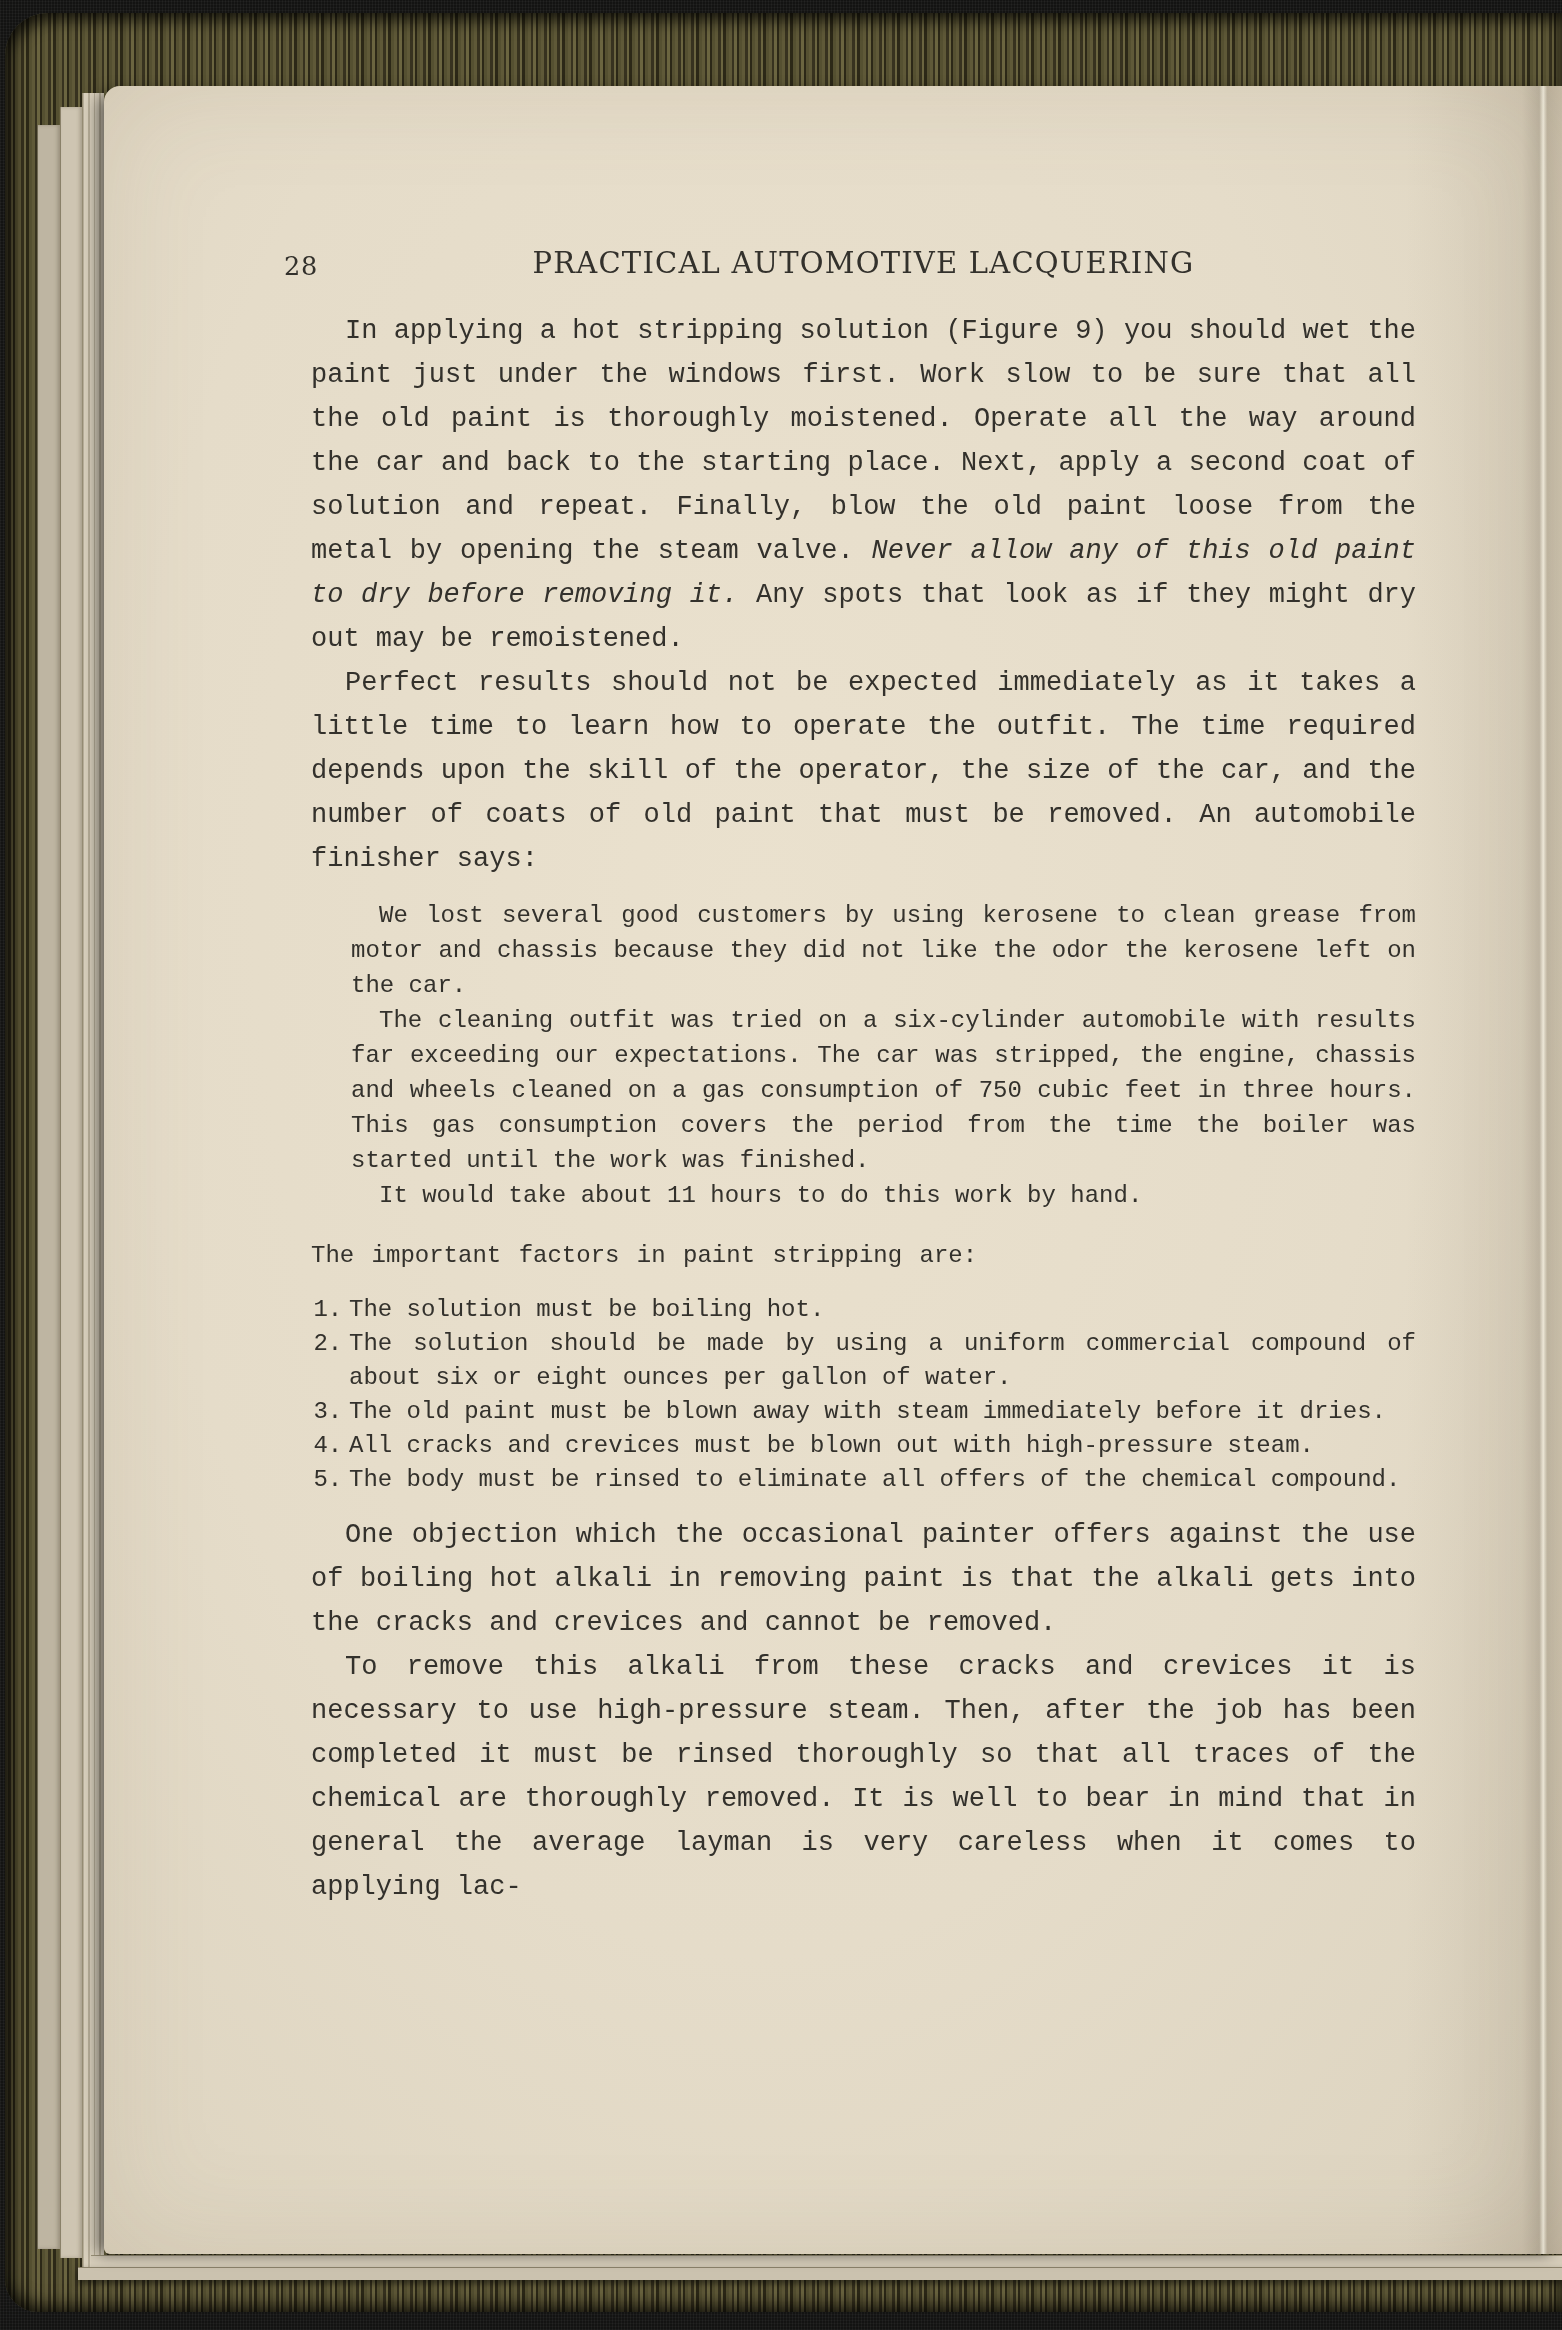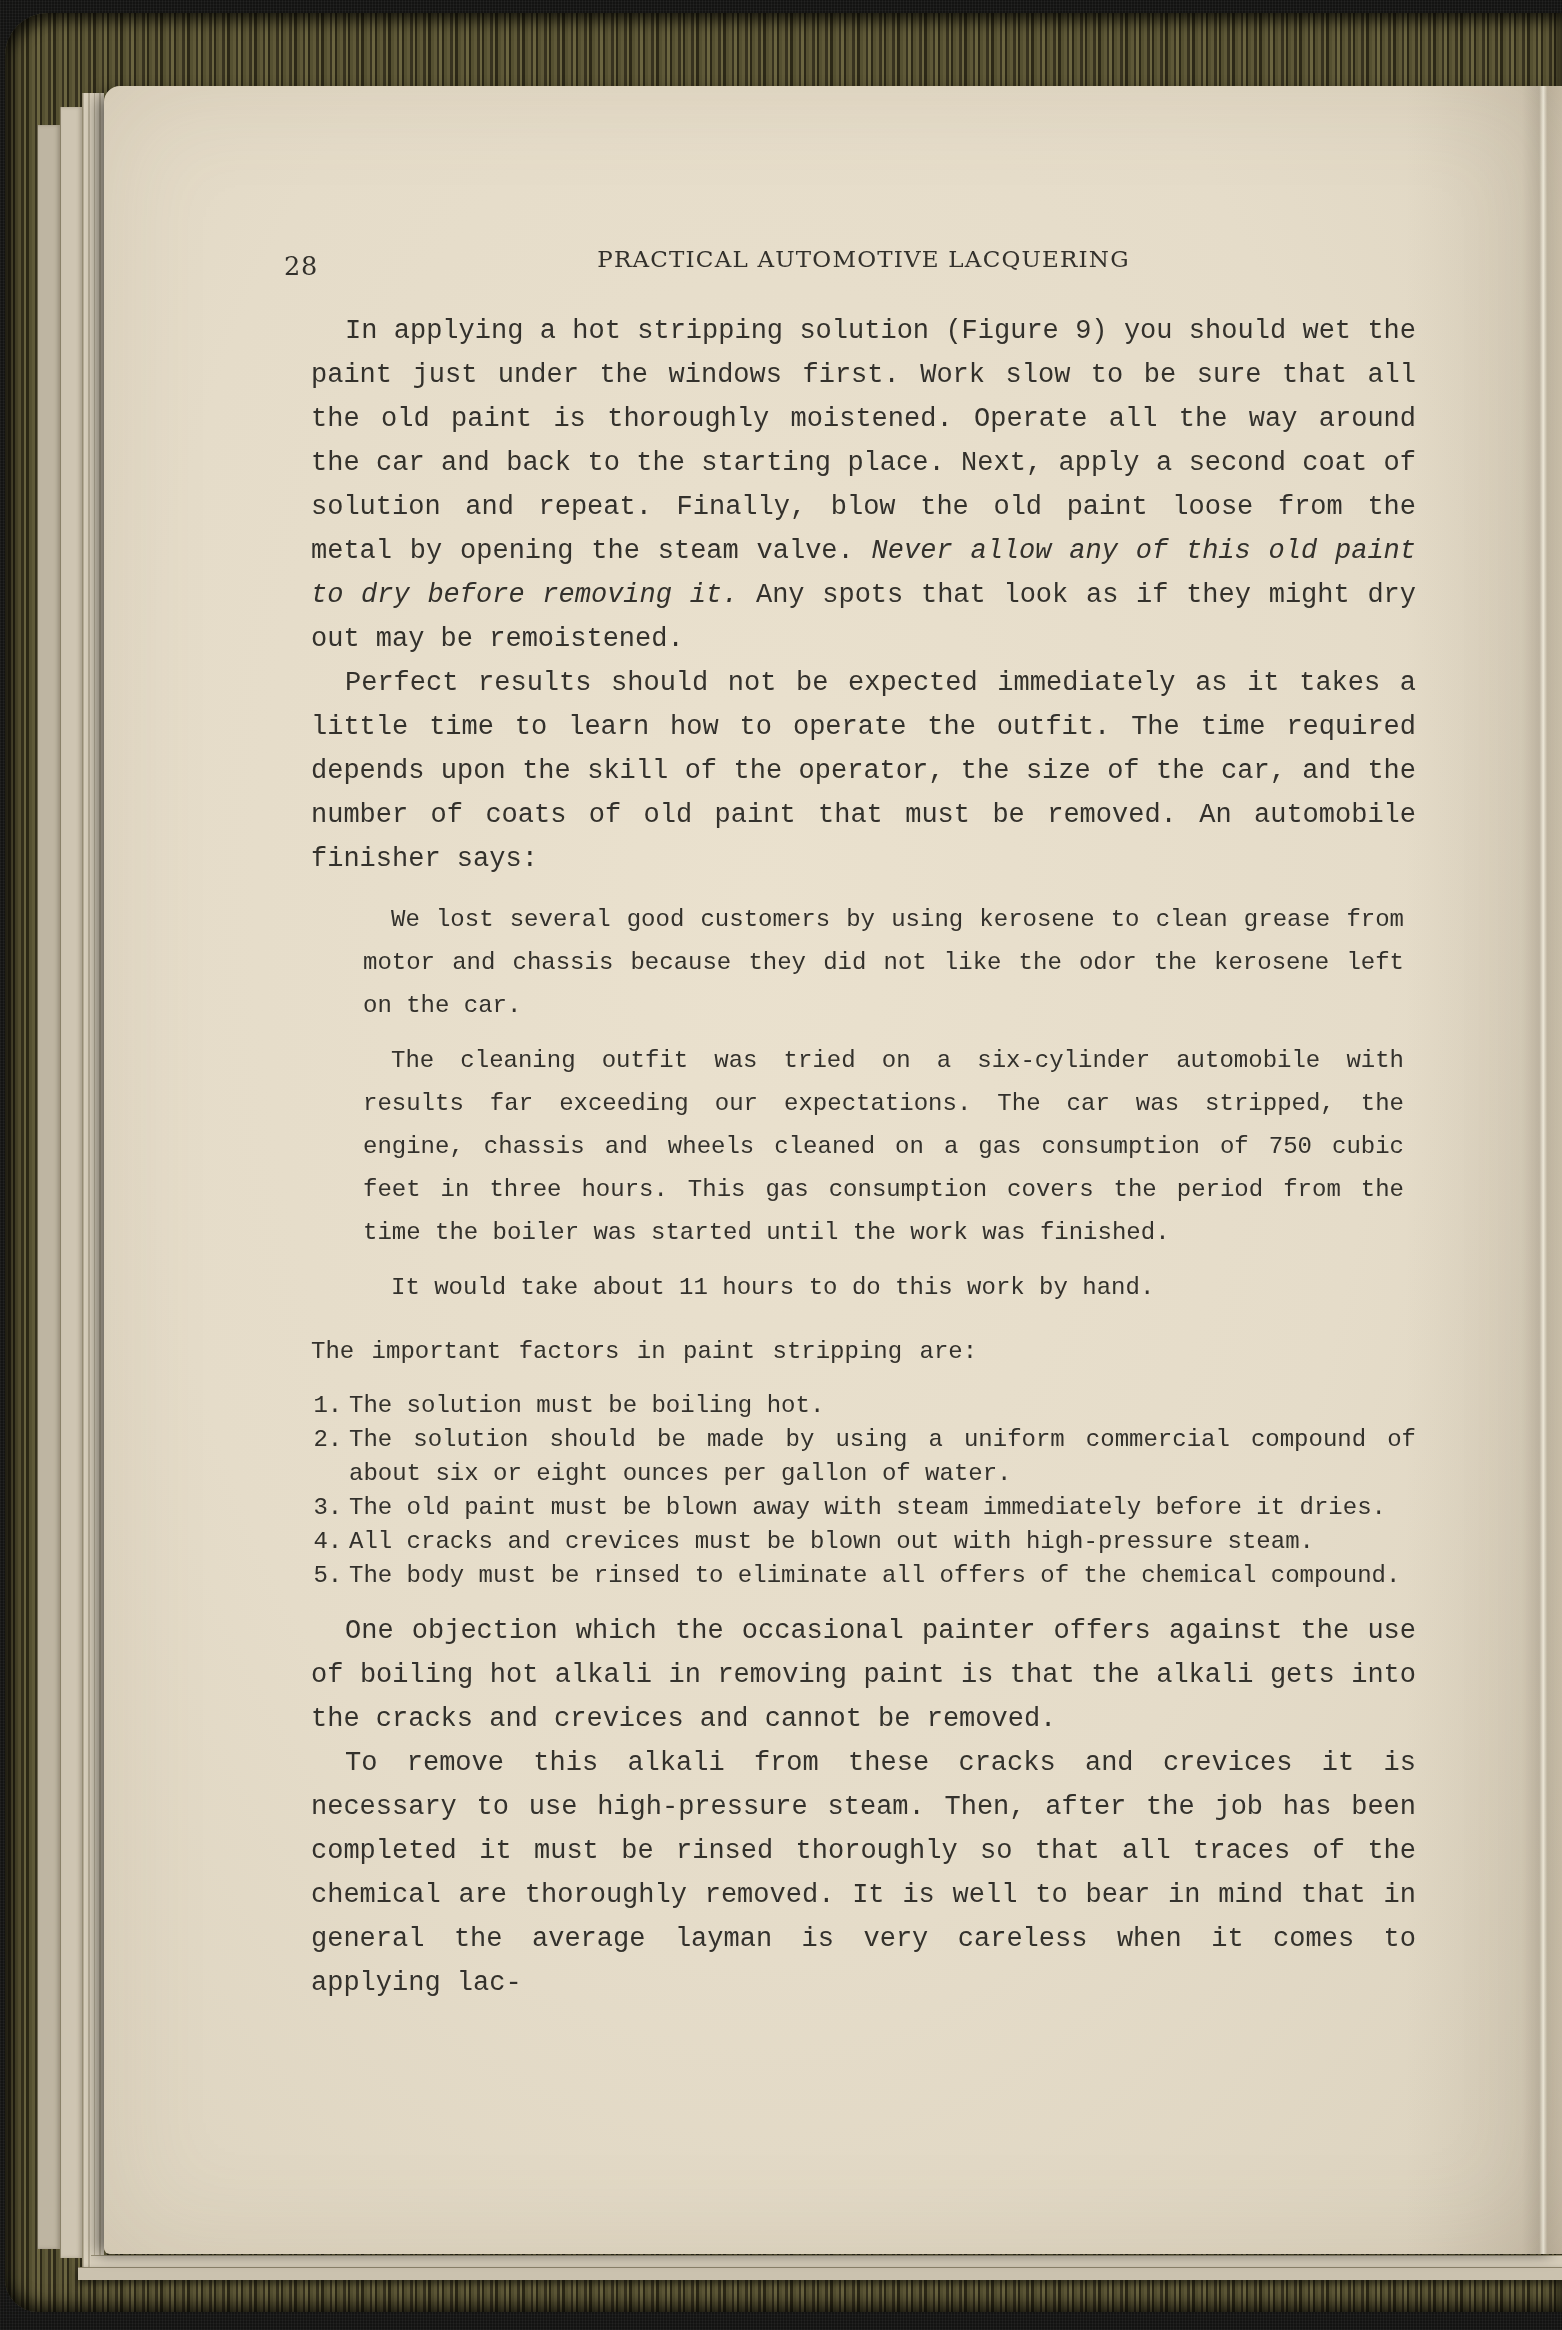--- a/index.html
+++ b/index.html
@@ -55,28 +55,28 @@
     position: absolute; right: 0; top: 0; width: 158px; height: 100%;
     background: linear-gradient(to right,
       rgba(0,0,0,0) 0%, rgba(95,80,58,0.10) 74%, rgba(62,52,36,0.20) 85%,
       rgba(255,255,244,0.45) 87.5%, rgba(85,72,50,0.22) 90%, rgba(115,98,72,0.16) 100%);
   }
 
   .content { position: absolute; left: 207px; top: 0; width: 1105px; color: #33312c; }
 
   .running-head { position: relative; margin-top: 160px; height: 37px; }
   .page-num { position: absolute; left: -27px; top: 4.9px; font-size: 25.6px; letter-spacing: 0.6px; }
-  .running-title { text-align: center; font-size: 23px; letter-spacing: 1.2px; }
+  .running-title { text-align: center; font-size: 29px; letter-spacing: 1.2px; }
 
   .body-flow { margin-top: 25.6px; font-family: Liberation Mono, monospace; }
   p.body { font-size: 27px; line-height: 44px; text-align: justify; text-indent: 34px; margin: 0; }
   .em { font-style: italic; }
 
   .quote { margin: 17px 0 17px 40px; }
-  .quote p { font-size: 24px; line-height: 43px; text-align: justify; text-indent: 28px; margin: 12px; }
+  .quote p { font-size: 24px; line-height: 35px; text-align: justify; text-indent: 28px; margin: 0; }
 
   .list-heading { font-size: 24px; line-height: 38px; margin: 24px 0 0 0; word-spacing: 3px; }
 
   ol.factors { list-style: none; margin: 18px 0 16px 0; padding: 0; }
   ol.factors li { position: relative; padding-left: 38px; font-size: 24px; line-height: 34px;
                   text-align: justify; margin: 0; }
   ol.factors .num { position: absolute; left: 2.4px; top: 0; }
 </style>
 </head>
 <body>

